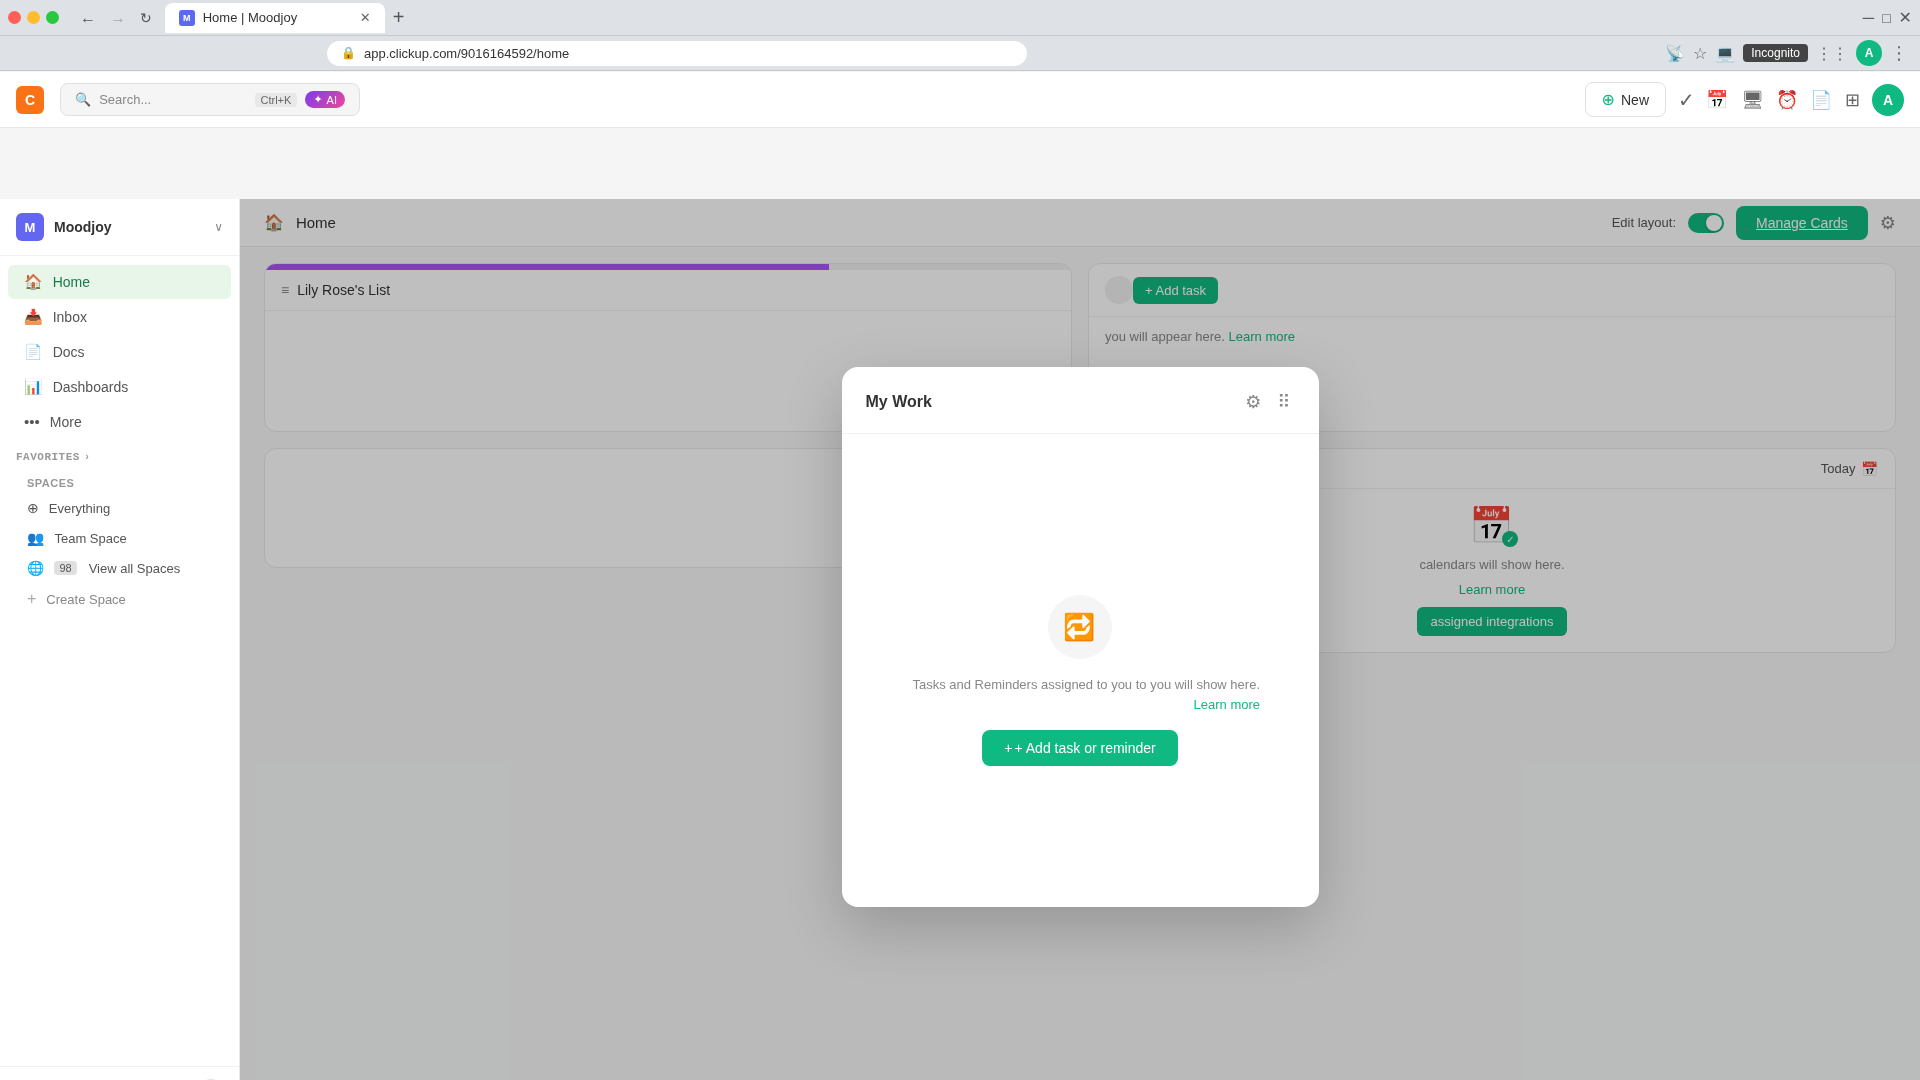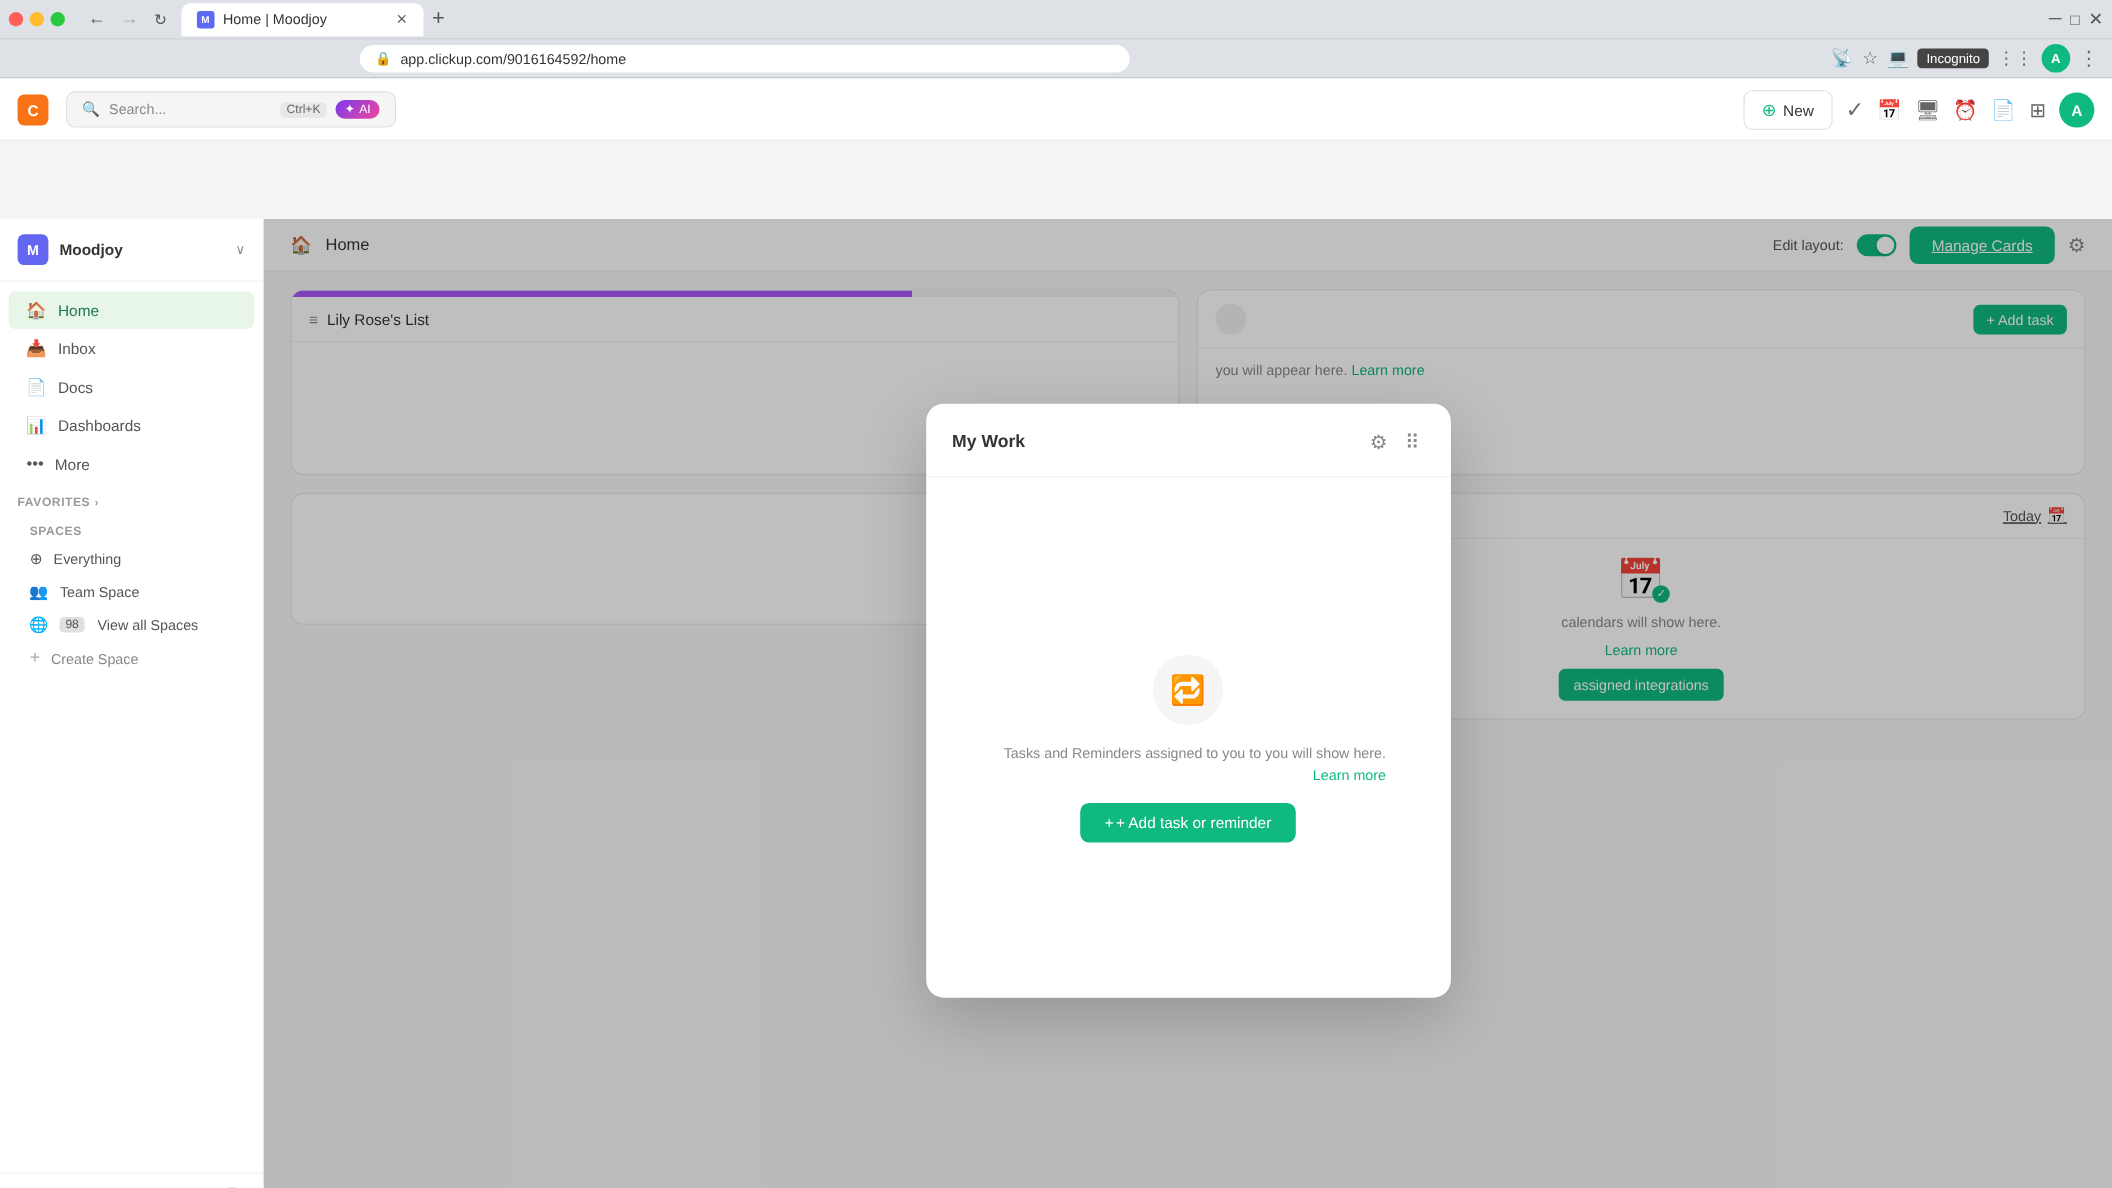--- a/index.html
+++ b/index.html
@@ -101,21 +101,21 @@
       <div style="display:flex;align-items:center;gap:10px;padding:8px 16px;cursor:pointer;font-size:14px;color:#555;border-radius:6px;margin:1px 8px;">
         <span style="font-size:15px;">📊</span>
         <span>Dashboards</span>
       </div>
       <div style="display:flex;align-items:center;gap:10px;padding:8px 16px;cursor:pointer;font-size:14px;color:#555;border-radius:6px;margin:1px 8px;">
         <span style="font-size:15px;">•••</span>
         <span>More</span>
       </div>
     </div>
 
-    <div style="padding:4px 16px 2px;">
+    <div style="padding:4px 16px 2px;font-family:Liberation Mono, monospace;">
       <div style="font-size:11px;font-weight:600;color:#999;text-transform:uppercase;letter-spacing:0.5px;display:flex;align-items:center;gap:4px;">
         <span>Favorites</span>
         <span style="font-size:10px;">›</span>
       </div>
     </div>
 
     <div style="padding:8px 11px;">
       <div style="font-size:11px;font-weight:600;color:#999;padding:4px 16px;text-transform:uppercase;letter-spacing:0.5px;">Spaces</div>
       <div style="display:flex;align-items:center;gap:10px;padding:7px 16px;cursor:pointer;font-size:13px;color:#555;">
         <span style="font-size:14px;">⊕</span>
@@ -164,38 +164,38 @@
         <div style="padding:12px 16px;display:flex;align-items:center;gap:8px;border-bottom:1px solid #f0f0f0;">
           <span style="color:#888;font-size:14px;">≡</span>
           <span style="font-size:14px;font-weight:500;color:#333;">Lily Rose's List</span>
         </div>
         <div style="height:120px;padding:12px 16px;color:#aaa;font-size:13px;display:flex;align-items:center;">
           <span></span>
         </div>
       </div>
 
       <div style="background:white;border-radius:12px;border:1px solid #e8e8e8;overflow:hidden;">
-        <div style="padding:12px 16px;border-bottom:1px solid #f0f0f0;display:flex;align-items:center;justify-content:space-between;">
+        <div style="padding:12px 16px;border-bottom:1px solid #f0f0f0;display:flex;align-items:center;justify-content:flex-start;">
           <div style="display:flex;align-items:center;gap:8px;">
             <div style="width:28px;height:28px;background:#f0f0f0;border-radius:50%;"></div>
           </div>
           <div style="display:flex;align-items:center;gap:8px;">
             <button style="background:#10b981;color:white;border:none;border-radius:6px;padding:6px 12px;font-size:13px;cursor:pointer;">+ Add task</button>
           </div>
         </div>
         <div style="padding:12px 16px;font-size:13px;color:#888;">
           <span>you will appear here.</span>
           <a style="color:#10b981;text-decoration:none;">Learn more</a>
         </div>
       </div>
 
       <div style="background:white;border-radius:12px;border:1px solid #e8e8e8;height:120px;"></div>
 
       <div style="background:white;border-radius:12px;border:1px solid #e8e8e8;overflow:hidden;">
-        <div style="padding:10px 16px;display:flex;align-items:center;justify-content:space-between;border-bottom:1px solid #f0f0f0;text-decoration:underline;">
+        <div style="padding:10px 16px;display:flex;align-items:center;justify-content:space-between;border-bottom:1px solid #f0f0f0;">
           <div style="display:flex;align-items:center;gap:8px;">
             <button style="background:none;border:none;cursor:pointer;color:#888;font-size:16px;">⊞</button>
             <button style="background:none;border:none;cursor:pointer;color:#888;font-size:16px;">•••</button>
           </div>
           <div style="display:flex;align-items:center;gap:6px;">
             <span style="font-size:13px;color:#555;font-weight:500;">Today</span>
             <span style="color:#888;font-size:14px;">📅</span>
           </div>
         </div>
         <div style="padding:16px;display:flex;flex-direction:column;align-items:center;gap:10px;">

